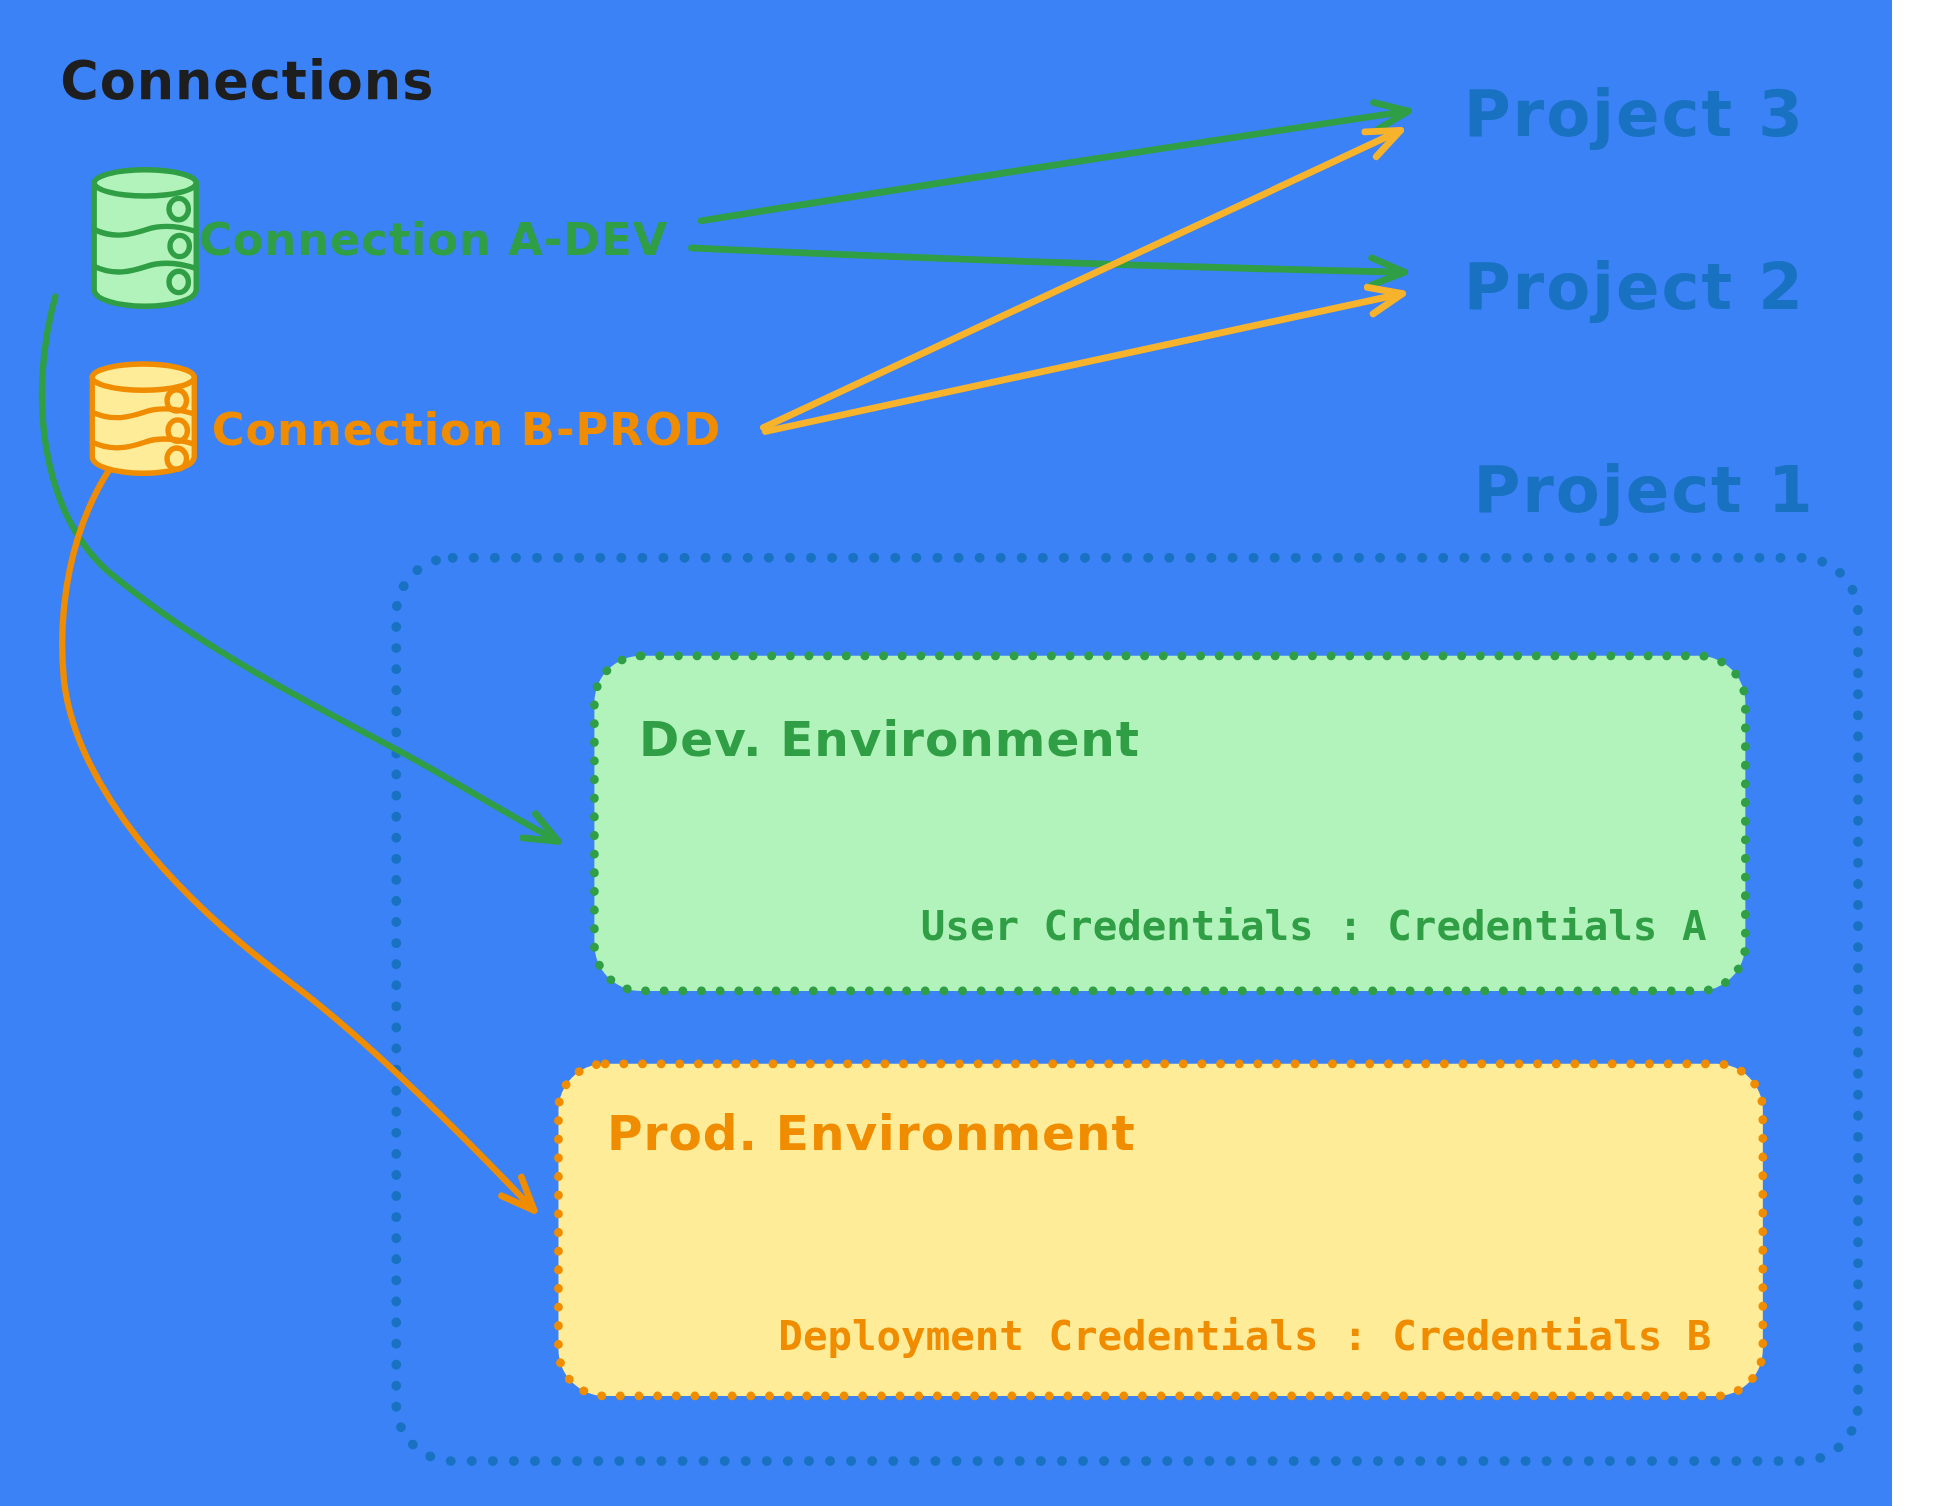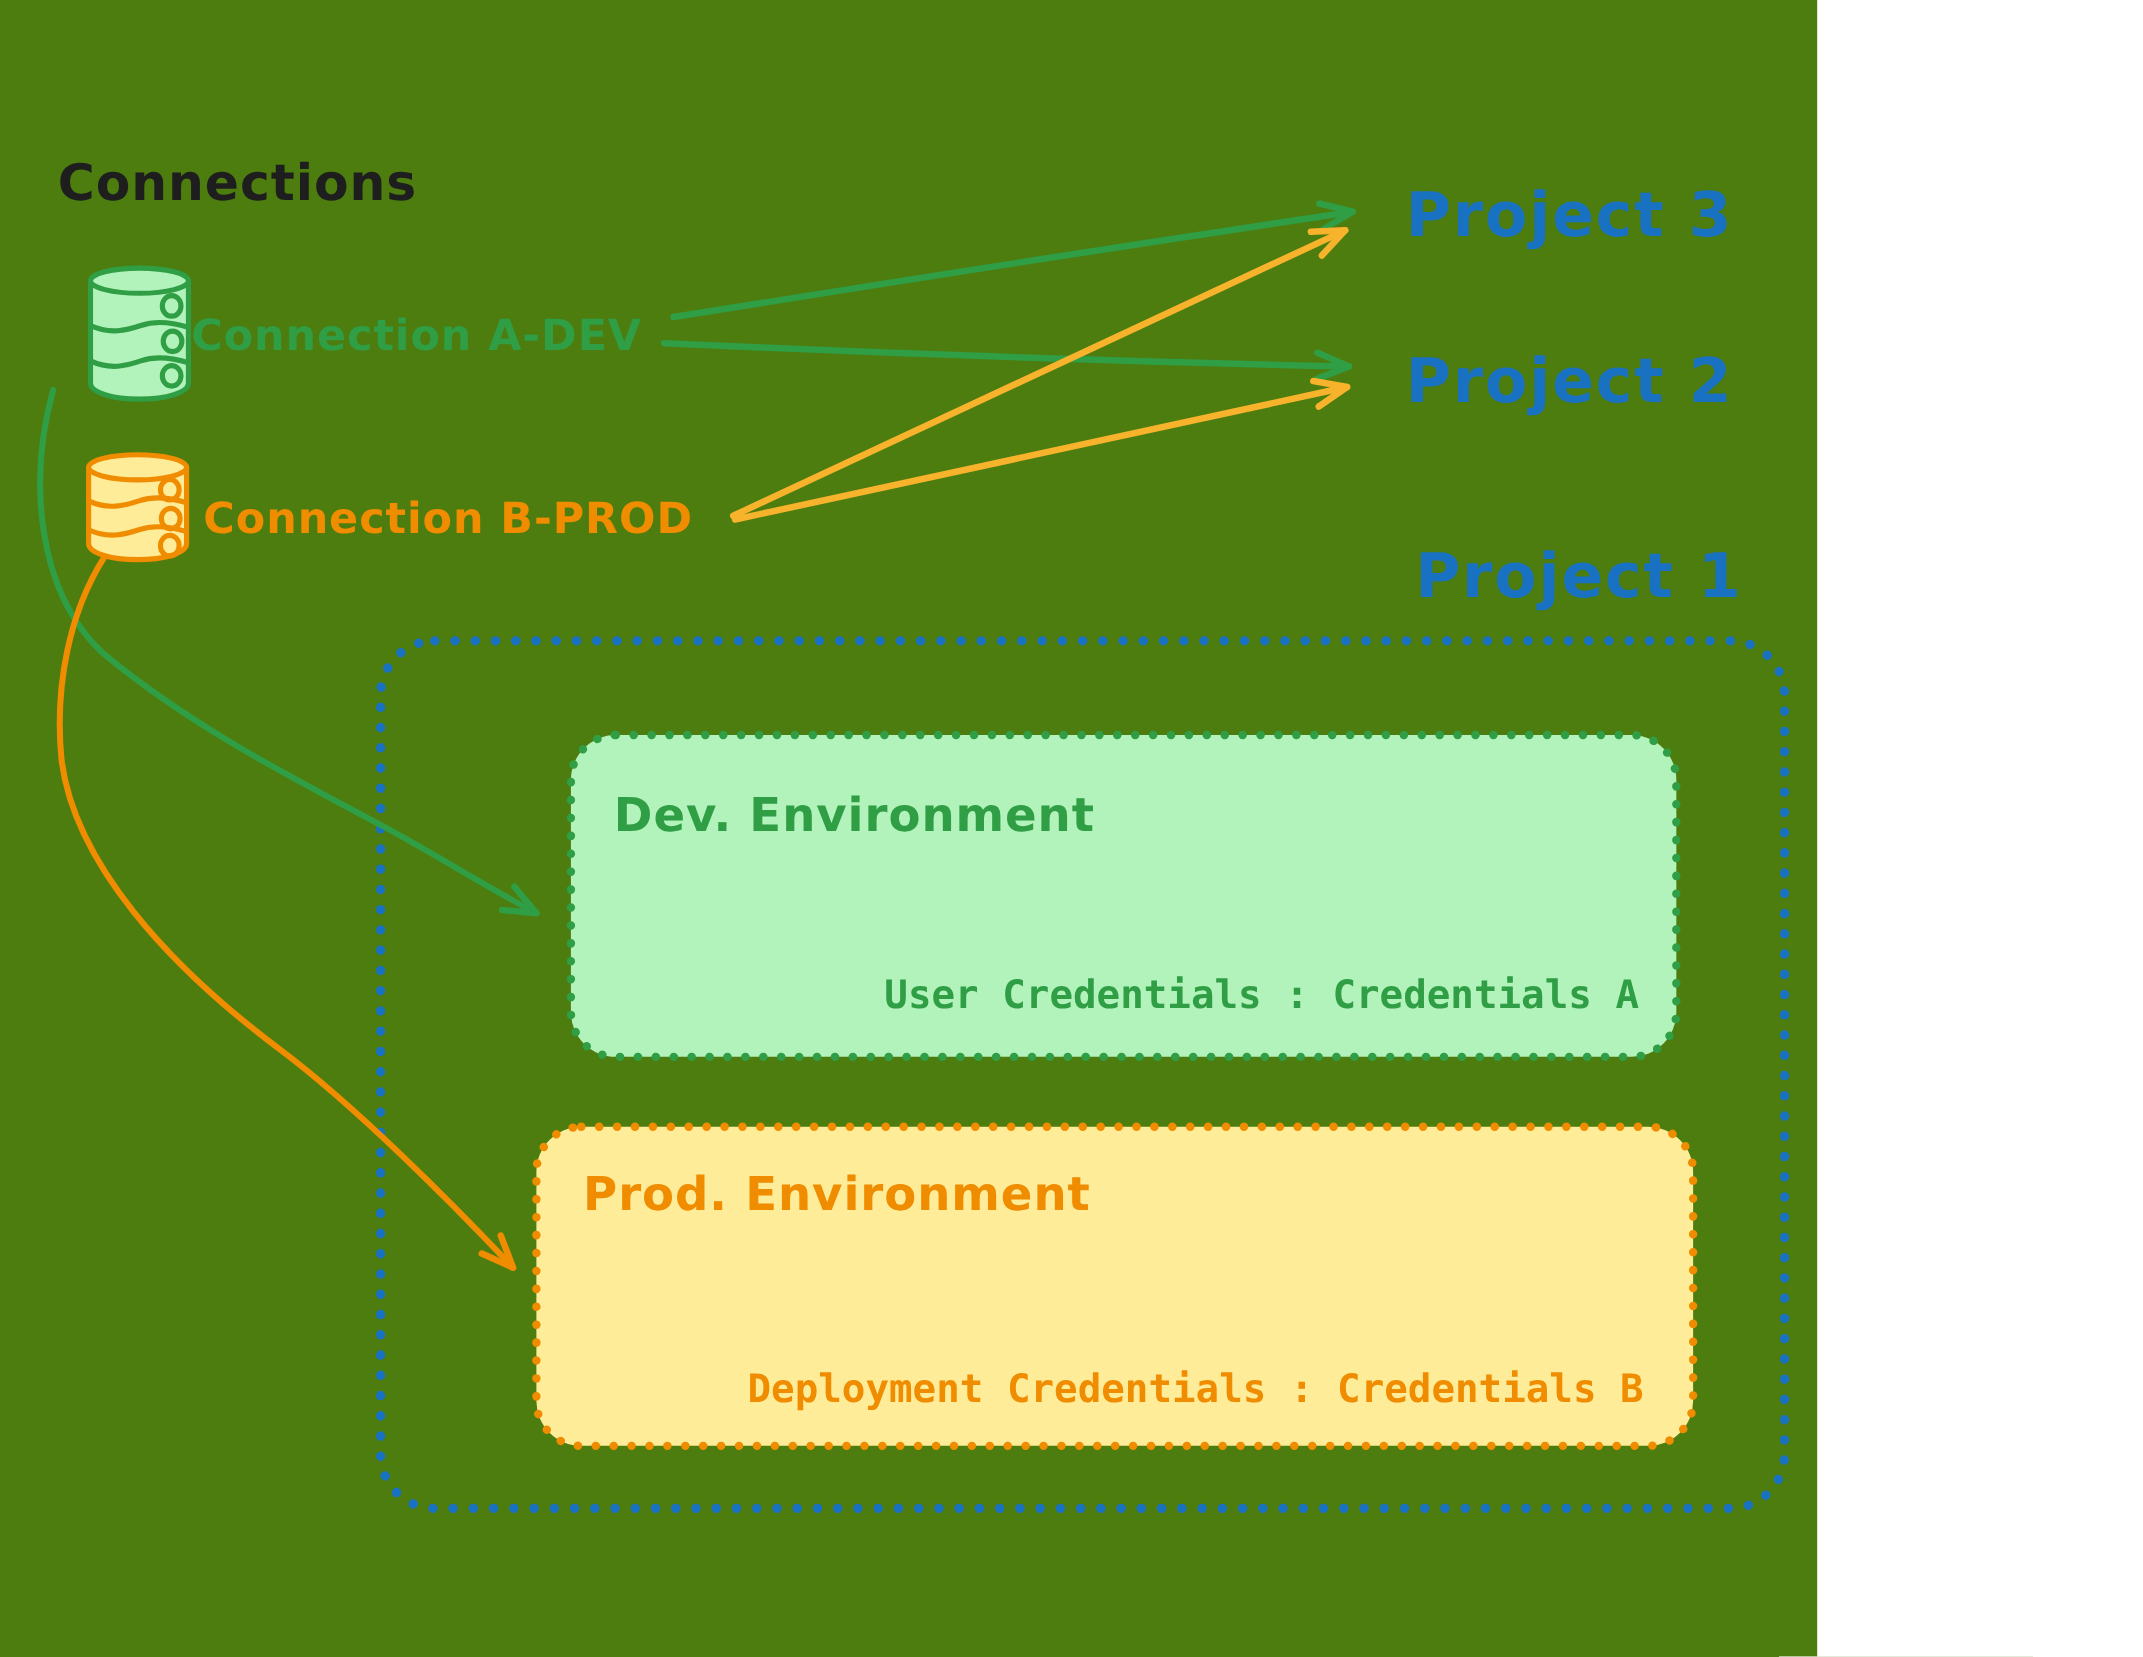--- a/index.html
+++ b/index.html
@@ -1,16 +1,16 @@
 <!DOCTYPE html>
 <html><head>
 <meta charset="utf-8">
 <style>
   html,body{margin:0;padding:0;background:#ffffff;}
-  .canvas{position:relative;width:1652px;height:1506px;background:#4d7c0f;overflow:hidden;}
+  .canvas{position:relative;width:1892px;height:1506px;background:#3b82f6;overflow:hidden;}
   svg{display:block;width:100%;height:100%;}
 
   .hand{font-family:"DejaVu Sans", sans-serif;font-weight:bold;}
   .mono{font-family:"DejaVu Sans Mono", monospace;font-weight:bold;}
 
   .t-title{font-size:54px;fill:#1e1e1e;letter-spacing:1px;}
   .t-conn-green{font-size:46px;fill:#2f9e44;letter-spacing:1px;}
   .t-conn-orange{font-size:46px;fill:#f08c00;letter-spacing:1px;}
   .t-project{font-size:66px;fill:#1971c2;letter-spacing:2px;}
   .t-env-green{font-size:50px;fill:#2f9e44;letter-spacing:1px;}

